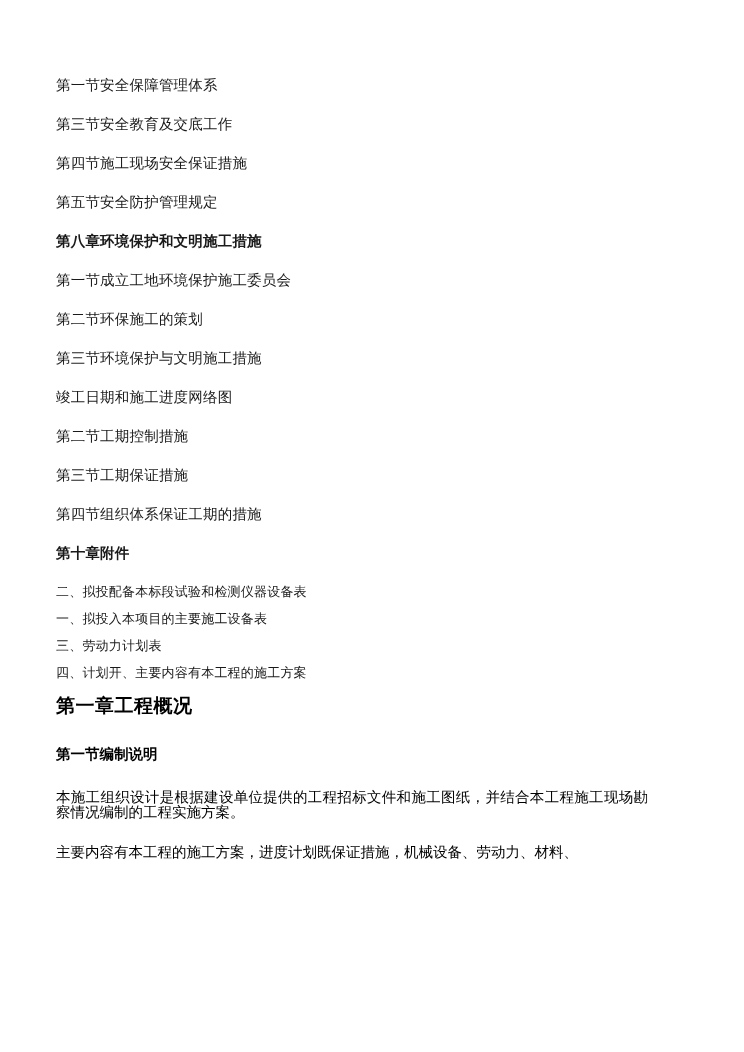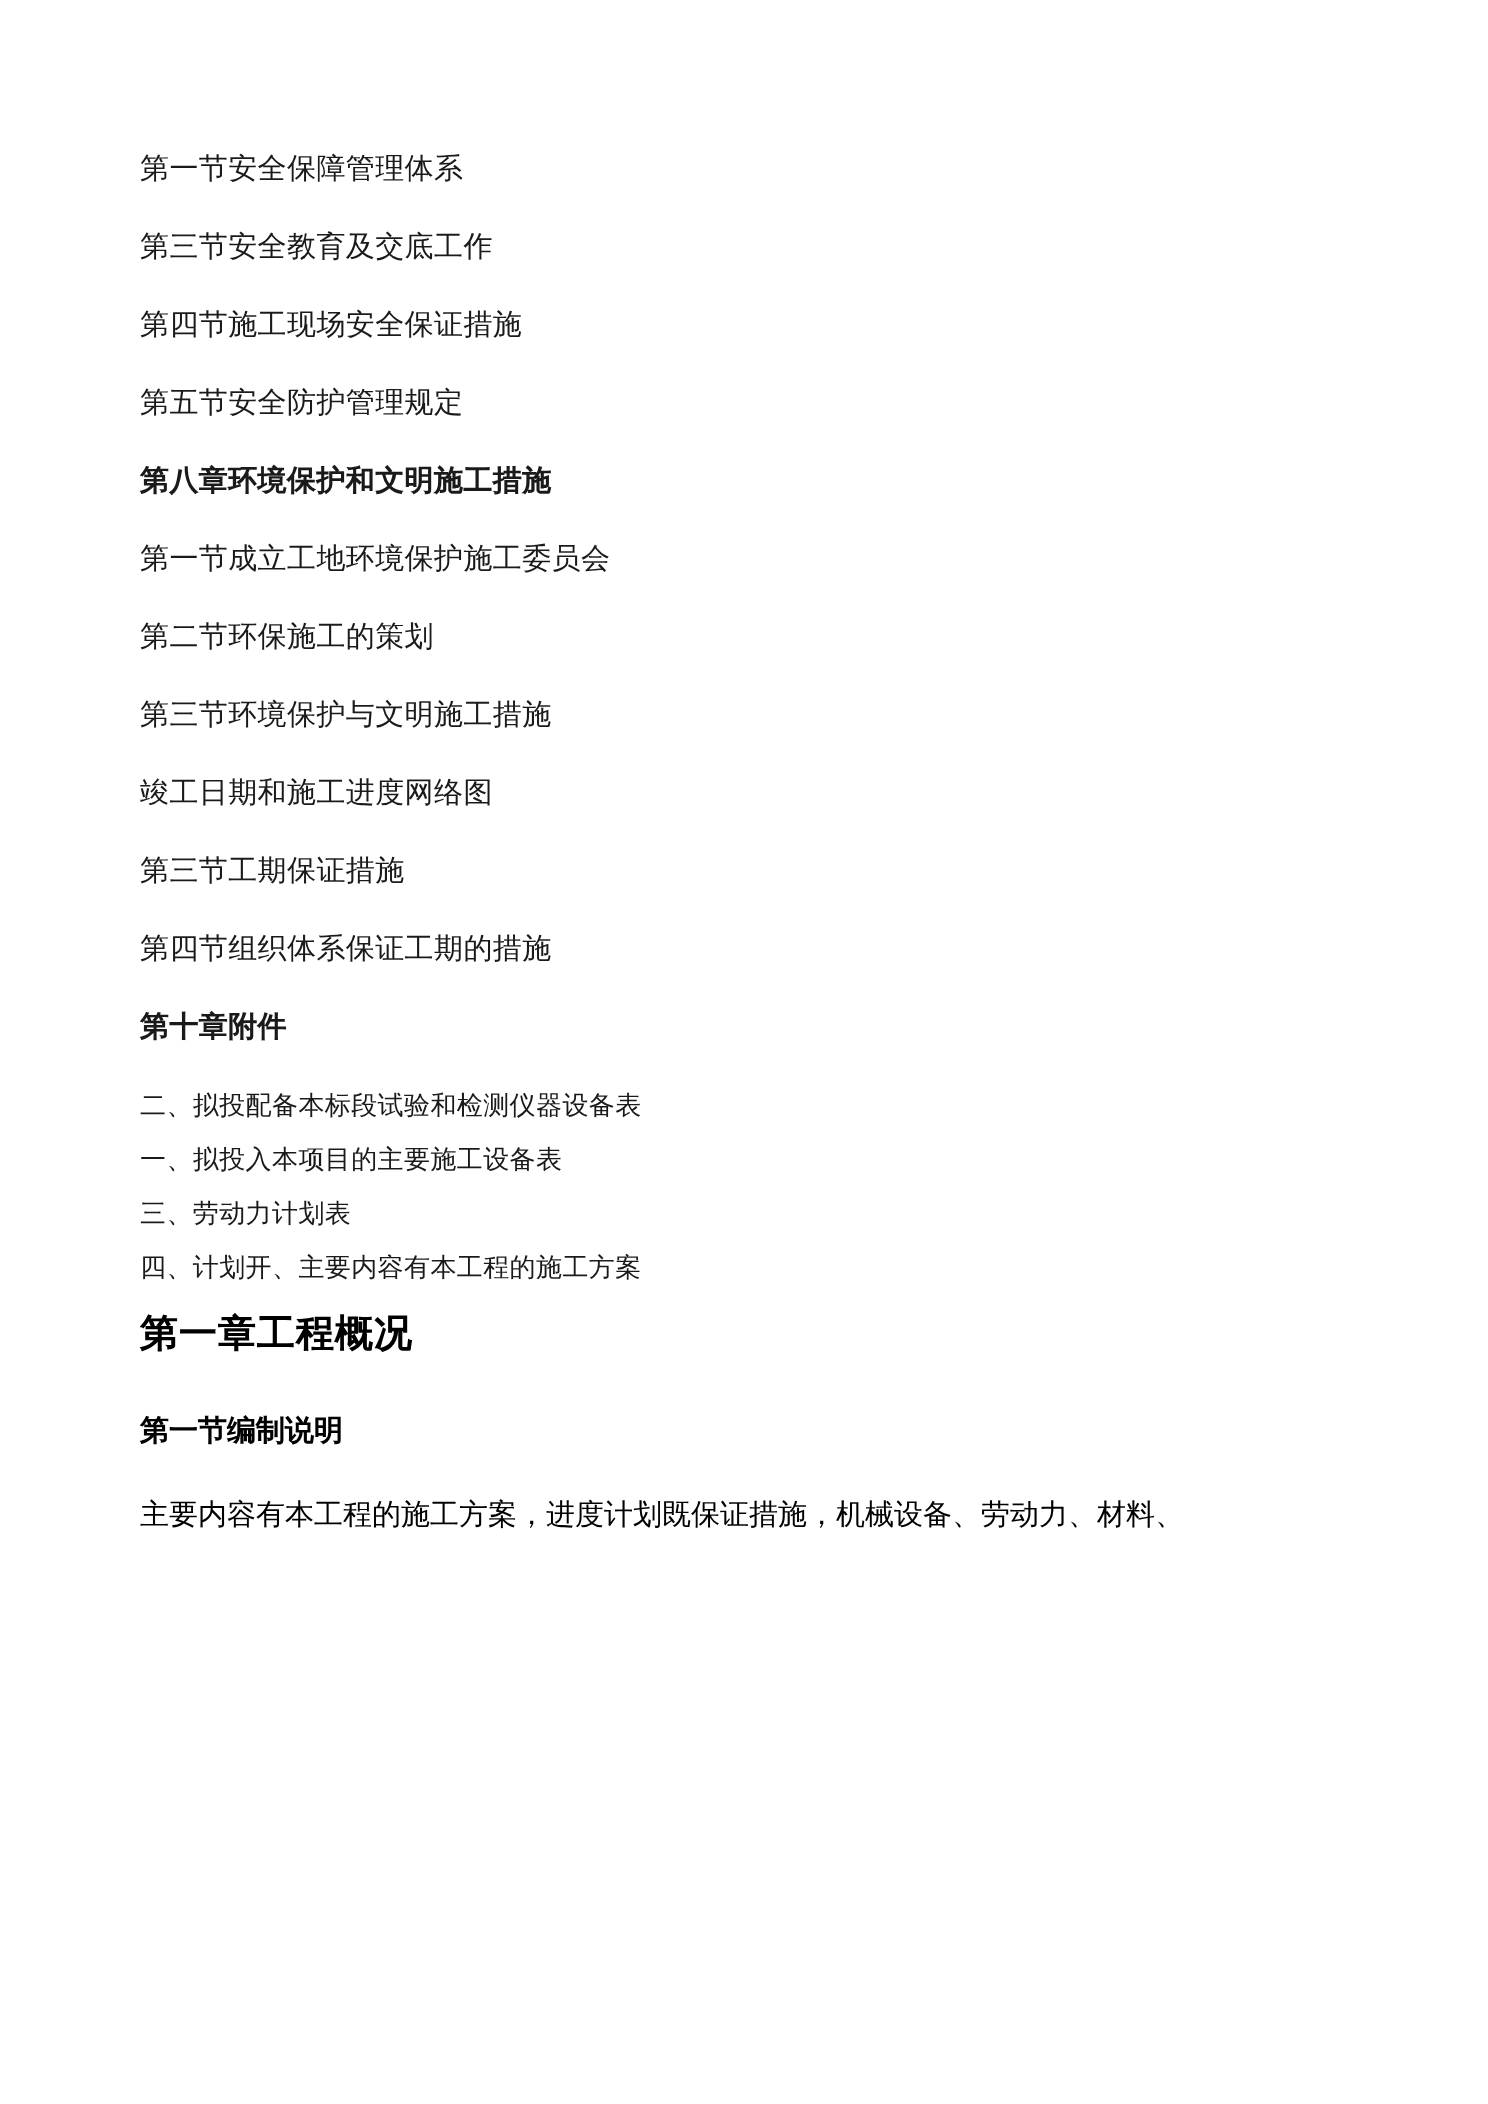--- a/index.html
+++ b/index.html
@@ -12,21 +12,21 @@
     height: 1052px;
     font-family: "Liberation Serif", "DejaVu Serif", serif;
     color: #000000;
     overflow: hidden;
   }
   .page {
     position: relative;
     width: 744px;
     height: 1052px;
     box-sizing: border-box;
-    padding: 78px 96px 0 70px;
+    padding: 78px 96px 0 56px;
     background: #ffffff;
     font-family: Liberation Serif, serif;
   }
   .doc-body {
     display: block;
   }
   .line {
     font-size: 14.5px;
     line-height: 1.0;
     letter-spacing: 0.2px;
@@ -73,28 +73,30 @@
 
     <p class="toc-entry line">第一节安全保障管理体系</p>
     <p class="toc-entry line">第三节安全教育及交底工作</p>
     <p class="toc-entry line">第四节施工现场安全保证措施</p>
     <p class="toc-entry line">第五节安全防护管理规定</p>
     <p class="toc-entry line bold">第八章环境保护和文明施工措施</p>
     <p class="toc-entry line">第一节成立工地环境保护施工委员会</p>
     <p class="toc-entry line">第二节环保施工的策划</p>
     <p class="toc-entry line">第三节环境保护与文明施工措施</p>
     <p class="toc-entry line">竣工日期和施工进度网络图</p>
+    <p class="toc-entry line">第二节工期控制措施</p>
     <p class="toc-entry line">第三节工期保证措施</p>
     <p class="toc-entry line">第四节组织体系保证工期的措施</p>
     <p class="toc-entry line bold">第十章附件</p>
 
     <p class="appendix-item line">二、拟投配备本标段试验和检测仪器设备表</p>
     <p class="appendix-item line">一、拟投入本项目的主要施工设备表</p>
     <p class="appendix-item line">三、劳动力计划表</p>
     <p class="appendix-item line">四、计划开、主要内容有本工程的施工方案</p>
 
     <h1 class="chapter-title">第一章工程概况</h1>
     <h2 class="section-title">第一节编制说明</h2>
 
+    <p class="para">本施工组织设计是根据建设单位提供的工程招标文件和施工图纸，并结合本工程施工现场勘察情况编制的工程实施方案。</p>
     <p class="para">主要内容有本工程的施工方案，进度计划既保证措施，机械设备、劳动力、材料、</p>
 
   </div>
 </div>
 
 </body></html>

